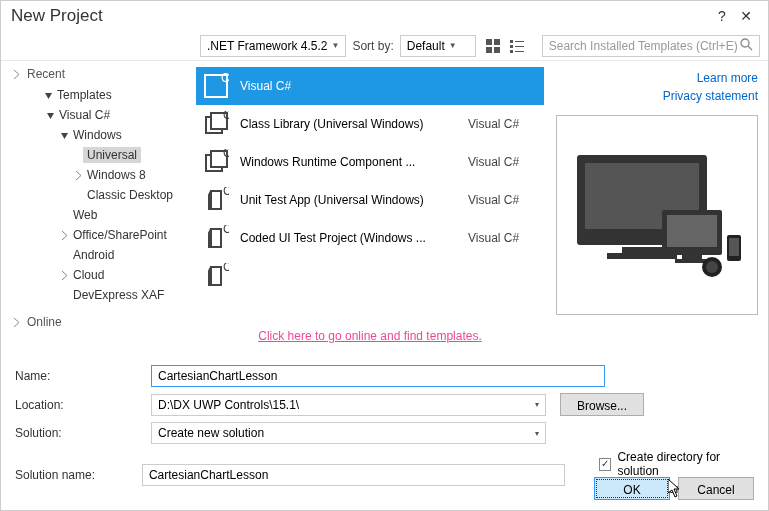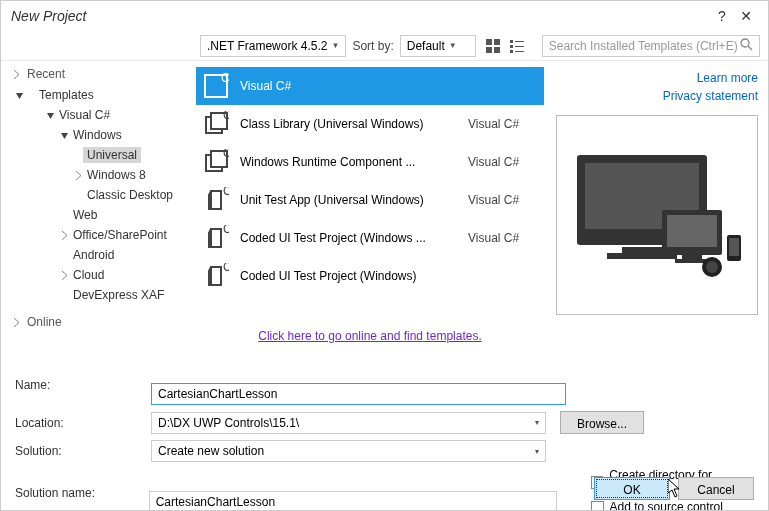--- a/index.html
+++ b/index.html
@@ -1,64 +1,64 @@
 <!DOCTYPE html>
 <html><head>
 <meta charset="utf-8">
 <style>
 * { box-sizing: border-box; margin: 0; padding: 0; font-family: "Segoe UI", Tahoma, sans-serif; font-size: 12px; }
 body { background: #fff; width: 769px; height: 511px; overflow: hidden; border: 1px solid #ccc; position: relative; }
 .titlebar { height: 30px; display: flex; align-items: center; padding: 0 10px; }
-.titlebar .title { flex: 1; font-size: 14px; color: #333; font-style: italic; }
+.titlebar .title { flex: 1; font-size: 17px; color: #333; }
 .titlebar .help { width: 24px; text-align: center; font-size: 14px; color: #333; }
 .titlebar .close { width: 24px; text-align: center; font-size: 14px; color: #333; }
 .toolbar { height: 30px; display: flex; align-items: center; padding: 0 8px; gap: 6px; border-bottom: 1px solid #e8e8e8; }
 .toolbar .spacer-left { width: 185px; }
 .dropdown { border: 1px solid #ccc; padding: 2px 6px; display: flex; align-items: center; background: #fff; height: 22px; }
 .dropdown .dd-arrow { margin-left: 4px; font-size: 8px; color: #555; }
 .sort-label { color: #444; }
 .view-btns { display: flex; gap: 2px; }
 .view-btn { width: 22px; height: 22px; border: 1px solid transparent; display: flex; align-items: center; justify-content: center; }
 .view-btn svg { width: 14px; height: 14px; }
 .searchbox { flex: 1; border: 1px solid #ccc; padding: 2px 6px; display: flex; align-items: center; color: #999; height: 22px; margin-left: 8px; }
 .searchbox .mag { margin-left: auto; color: #888; }
 .body { display: flex; height: 296px; }
 .tree-col { width: 193px; border-right: 0px solid #eee; padding: 2px 0; overflow: hidden; }
 .tree-sect { display: flex; align-items: center; padding: 4px 10px; color: #555; gap: 6px; }
 .tree-sect.exp svg, .tree-sect .tw svg { width: 9px; height: 9px; }
 .tw { width: 10px; display: inline-flex; justify-content: center; }
 .tree-node { padding: 2px 0; display: flex; align-items: center; color: #333; }
 .tree-node .label { padding: 1px 4px; }
 .tree-node.sel .label { background: #d6d6d6; }
-.tree-node.l0 { padding-left: 13px; gap: 11px; }
+.tree-node.l0 { padding-left: 42px; }
 .tree-node.l1 { padding-left: 44px; }
 .tree-node.l2 { padding-left: 58px; }
 .tree-node.l3 { padding-left: 72px; }
 .templates-col { flex: 1; display: flex; flex-direction: column; padding: 6px 2px; }
 .tmpl-list { flex: 1; }
 .tmpl-row { display: flex; align-items: center; height: 38px; padding: 0 6px; gap: 10px; }
 .tmpl-row.sel { background: #1e97e4; color: #fff; }
 .tmpl-row .icon { width: 28px; height: 28px; display: flex; align-items: center; justify-content: center; }
 .tmpl-row .icon svg { width: 26px; height: 26px; }
 .tmpl-row .name { flex: 1; }
 .tmpl-row .lang { width: 70px; text-align: left; color: #444; }
 .tmpl-row.sel .lang { color: #fff; }
-.online-link { text-align: center; padding: 8px; color: #6d28d9; text-decoration: underline; }
+.online-link { text-align: center; padding: 8px; color: #ec4899; text-decoration: underline; }
 .preview-col { width: 222px; padding: 8px 10px; }
 .preview-col .links { text-align: right; color: #0066cc; line-height: 1.5; margin-bottom: 10px; }
 .preview-col .links .lnk { display: block; }
 .preview-box { border: 1px solid #bbb; height: 200px; margin-top: 10px; display: flex; align-items: center; justify-content: center; background: #fff; }
 .preview-box svg { width: 180px; height: 160px; }
 .form { padding: 8px 14px; border-top: 0; }
 .form-row { display: flex; align-items: center; margin-bottom: 6px; gap: 6px; }
 .form-row .flabel { width: 130px; color: #333; }
 .form-row .finput { border: 1px solid #ccc; padding: 2px 6px; height: 22px; background: #fff; display: flex; align-items: center; }
 .form-row .finput.focus { border: 1px solid #3399ff; }
 .form-row .finput .dd-arrow { margin-left: auto; font-size: 8px; color: #555; }
-.w-text { width: 415px; margin-top: 18px; }
+.w-text { width: 454px; }
 .w-dd { width: 395px; }
 .btn { border: 1px solid #adadad; background: #e1e1e1; padding: 2px 16px; height: 23px; display: flex; align-items: flex-end; justify-content: center; }
 .btn.primary { background: #cce8fb; border: 1px solid #3399ff; outline: 1px dotted #333; outline-offset: -3px; }
 .check-row { display: flex; align-items: center; gap: 6px; margin-bottom: 4px; }
 .check-row .box { width: 13px; height: 13px; border: 1px solid #888; background: #fff; display: flex; align-items: center; justify-content: center; }
 .check-row .box.checked::after { content: "✓"; font-size: 10px; color: #333; line-height: 1; }
 .footer { position: absolute; bottom: 10px; right: 14px; display: flex; gap: 8px; }
 .footer .btn { width: 76px; }
 .cursor { position: absolute; bottom: 8px; right: 84px; pointer-events: none; }
 .cursor svg { width: 16px; height: 20px; }
@@ -256,21 +256,20 @@
           <span class="name">Coded UI Test Project (Windows ...</span>
           <span class="lang">Visual C#</span>
         </div>
         <div class="tmpl-row">
           <span class="icon" style="color:#444">
             <svg viewBox="0 0 26 26">
               <path d="M8 4 L18 4 L18 22 L8 22 Z M8 4 L6 8 L6 22 L8 22" fill="none" stroke="#444" stroke-width="2"></path>
               <text x="20" y="8" font-size="7" fill="#444">C#</text>
             </svg>
           </span>
-          <span class="name">Coded UI Test Project (Windows)</span>
           <span class="lang"></span>
         </div>
       </div>
     <div class="online-link">Click here to go online and find templates.</div>
   </div>
 
   <div class="preview-col">
     <div class="links">
       <span class="lnk">Learn more</span>
       <span class="lnk">Privacy statement</span>

